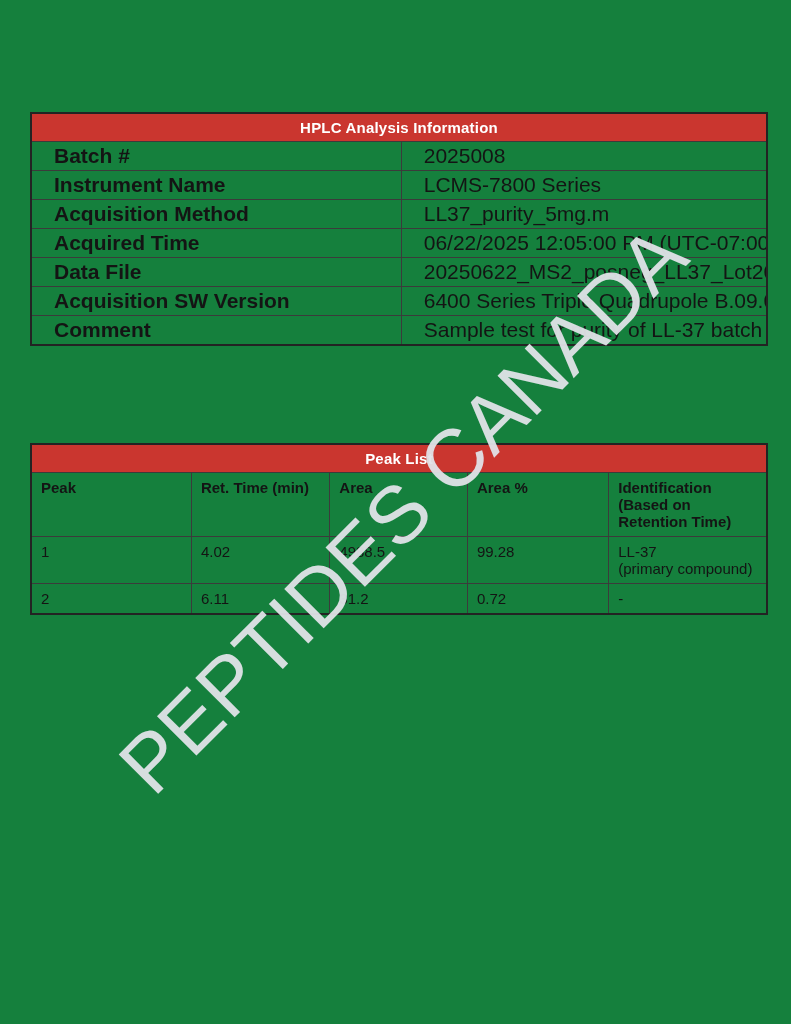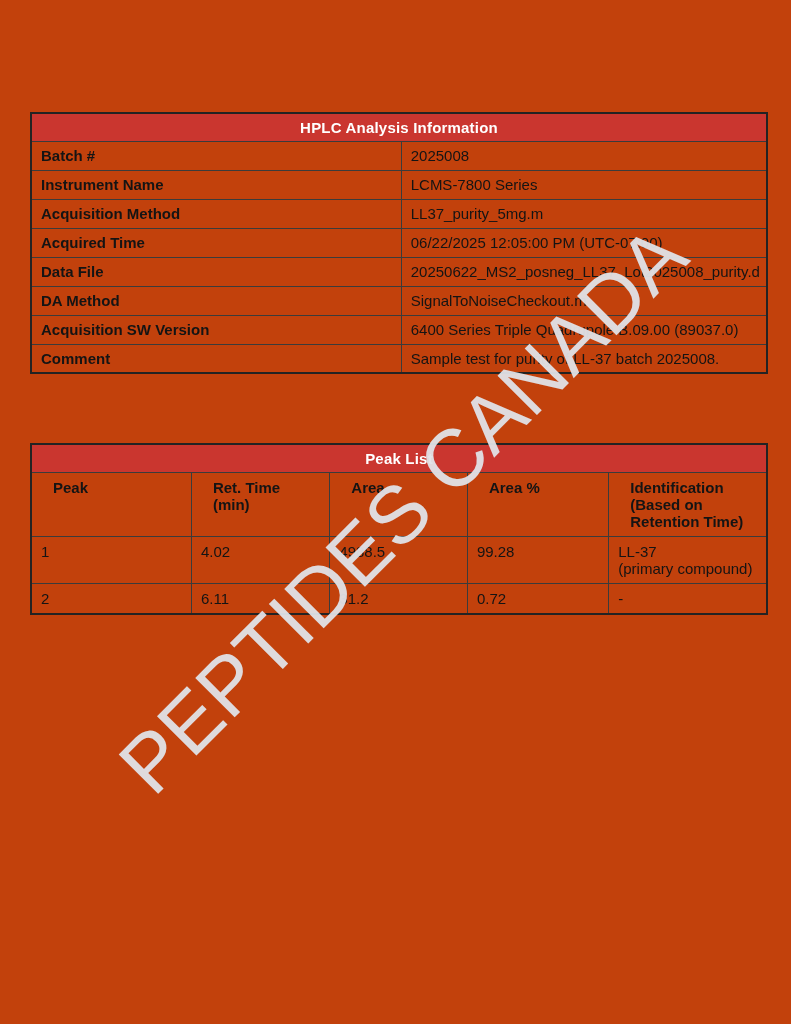--- a/index.html
+++ b/index.html
@@ -3,21 +3,21 @@
 <meta charset="utf-8">
 <style>
   * { margin:0; padding:0; box-sizing:border-box; }
   html,body { width:791px; height:1024px; }
   body {
     background:#ffffff;
     font-family:"Liberation Sans", sans-serif;
     position:relative;
     overflow:hidden;
   }
-  .page { position:absolute; inset:0; background:#c2410c; }
+  .page { position:absolute; inset:0; background:#15803d; }
 
   table.tbl {
     position:absolute;
     left:30px;
     width:738px;
     border-collapse:collapse;
     table-layout:fixed;
     border:2px solid #232323;
   }
   .info-table { top:112px; }
@@ -30,35 +30,35 @@
     color:#ffffff;
     font-weight:bold;
     font-size:15px;
     text-align:center;
     height:28px;
     letter-spacing:.2px;
   }
 
   .info-table td {
     height:29px;
-    font-size:15px;
-    padding:2px 9px;
+    font-size:21px;
+    padding:2px 22px;
     vertical-align:middle;
     color:#141414;
     overflow:hidden;
     white-space:nowrap;
   }
   .info-table td.lbl { font-weight:bold; }
 
   .peak-table th.col {
     font-size:15px;
     font-weight:bold;
     text-align:left;
     vertical-align:top;
-    padding:6px 21px;
+    padding:6px 9px;
     height:47px;
     line-height:17px;
     color:#141414;
   }
   .peak-table td {
     font-size:15px;
     vertical-align:top;
     padding:6px 9px;
     line-height:17px;
     color:#141414;
@@ -109,24 +109,20 @@
     </tr>
     <tr>
       <td class="lbl">Acquired Time</td>
       <td class="val">06/22/2025 12:05:00 PM (UTC-07:00)</td>
     </tr>
     <tr>
       <td class="lbl">Data File</td>
       <td class="val">20250622_MS2_posneg_LL37_Lot2025008_purity.d</td>
     </tr>
     <tr>
-      <td class="lbl">DA Method</td>
-      <td class="val">SignalToNoiseCheckout.m</td>
-    </tr>
-    <tr>
       <td class="lbl">Acquisition SW Version</td>
       <td class="val">6400 Series Triple Quadrupole B.09.00 (89037.0)</td>
     </tr>
     <tr>
       <td class="lbl">Comment</td>
       <td class="val">Sample test for purity of LL-37 batch 2025008.</td>
     </tr>
   </tbody>
     </table>
 

